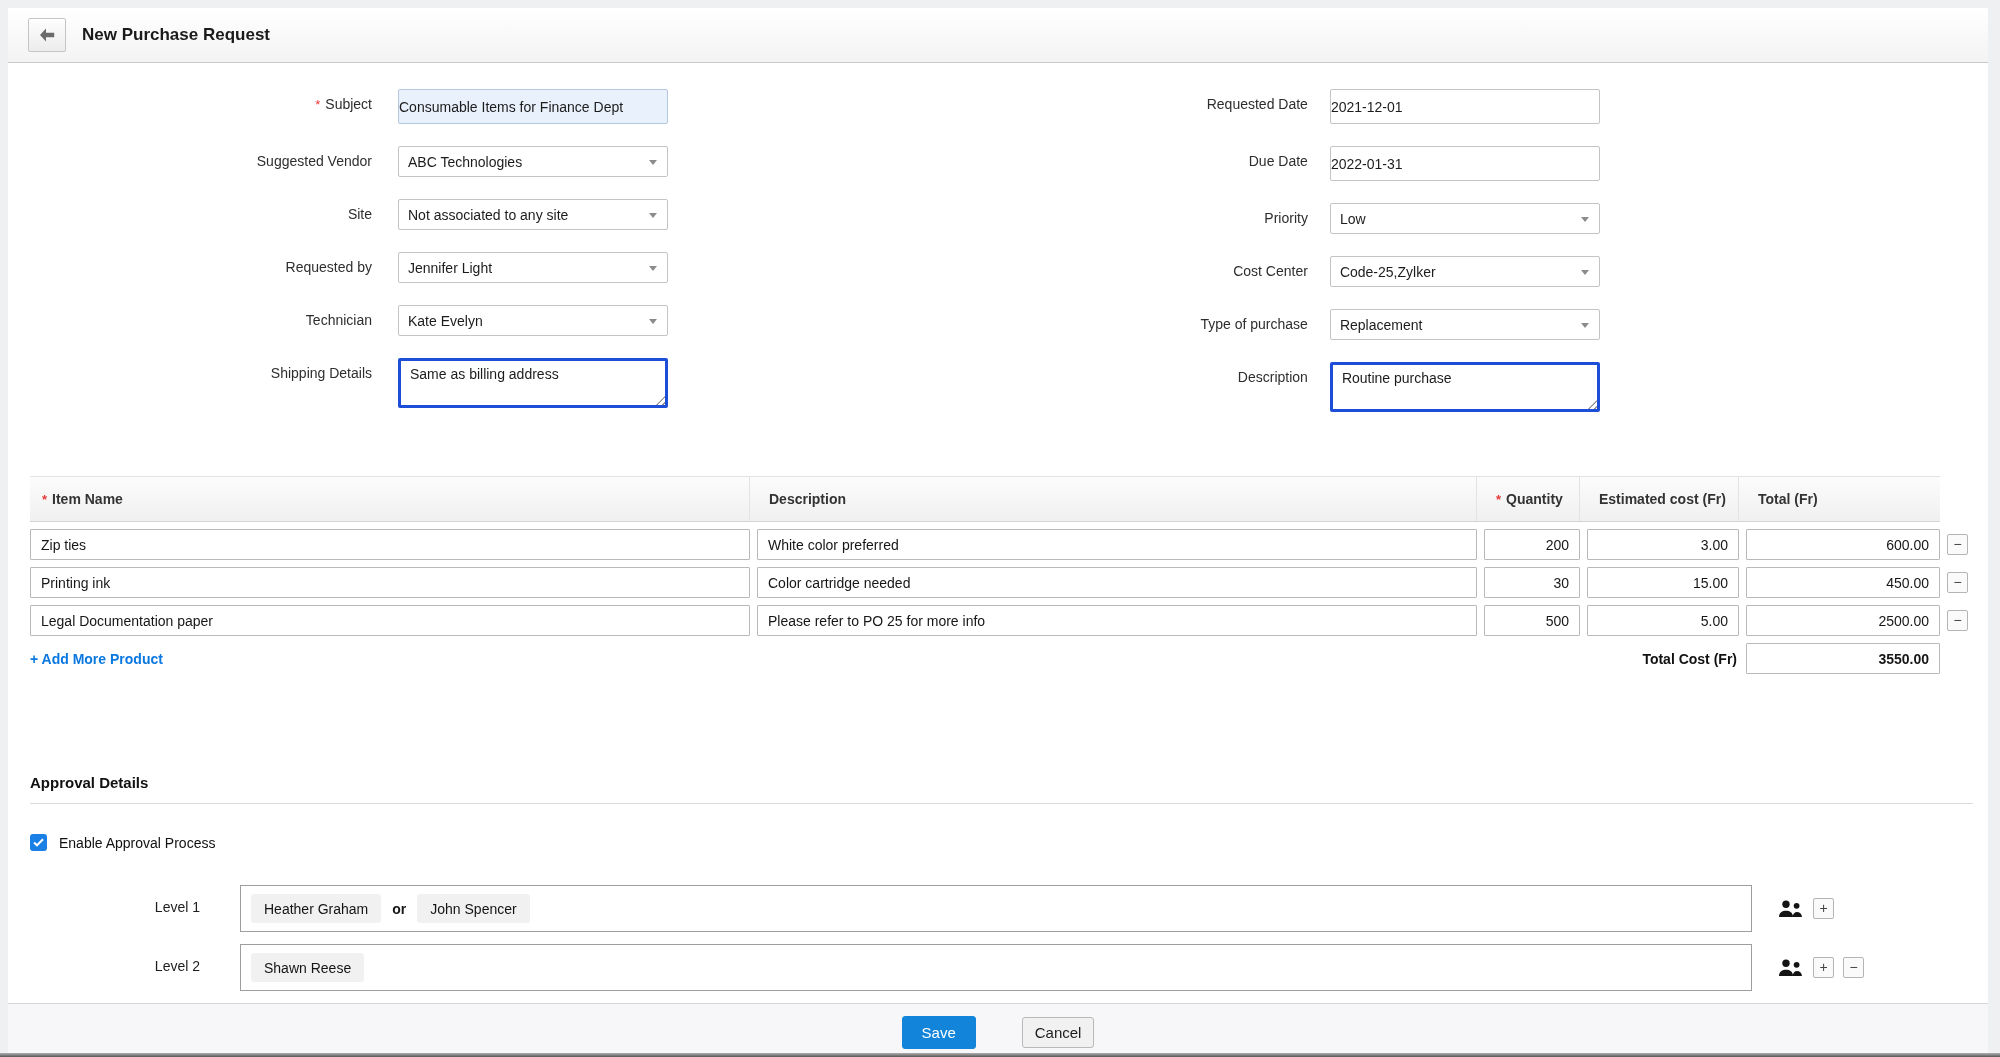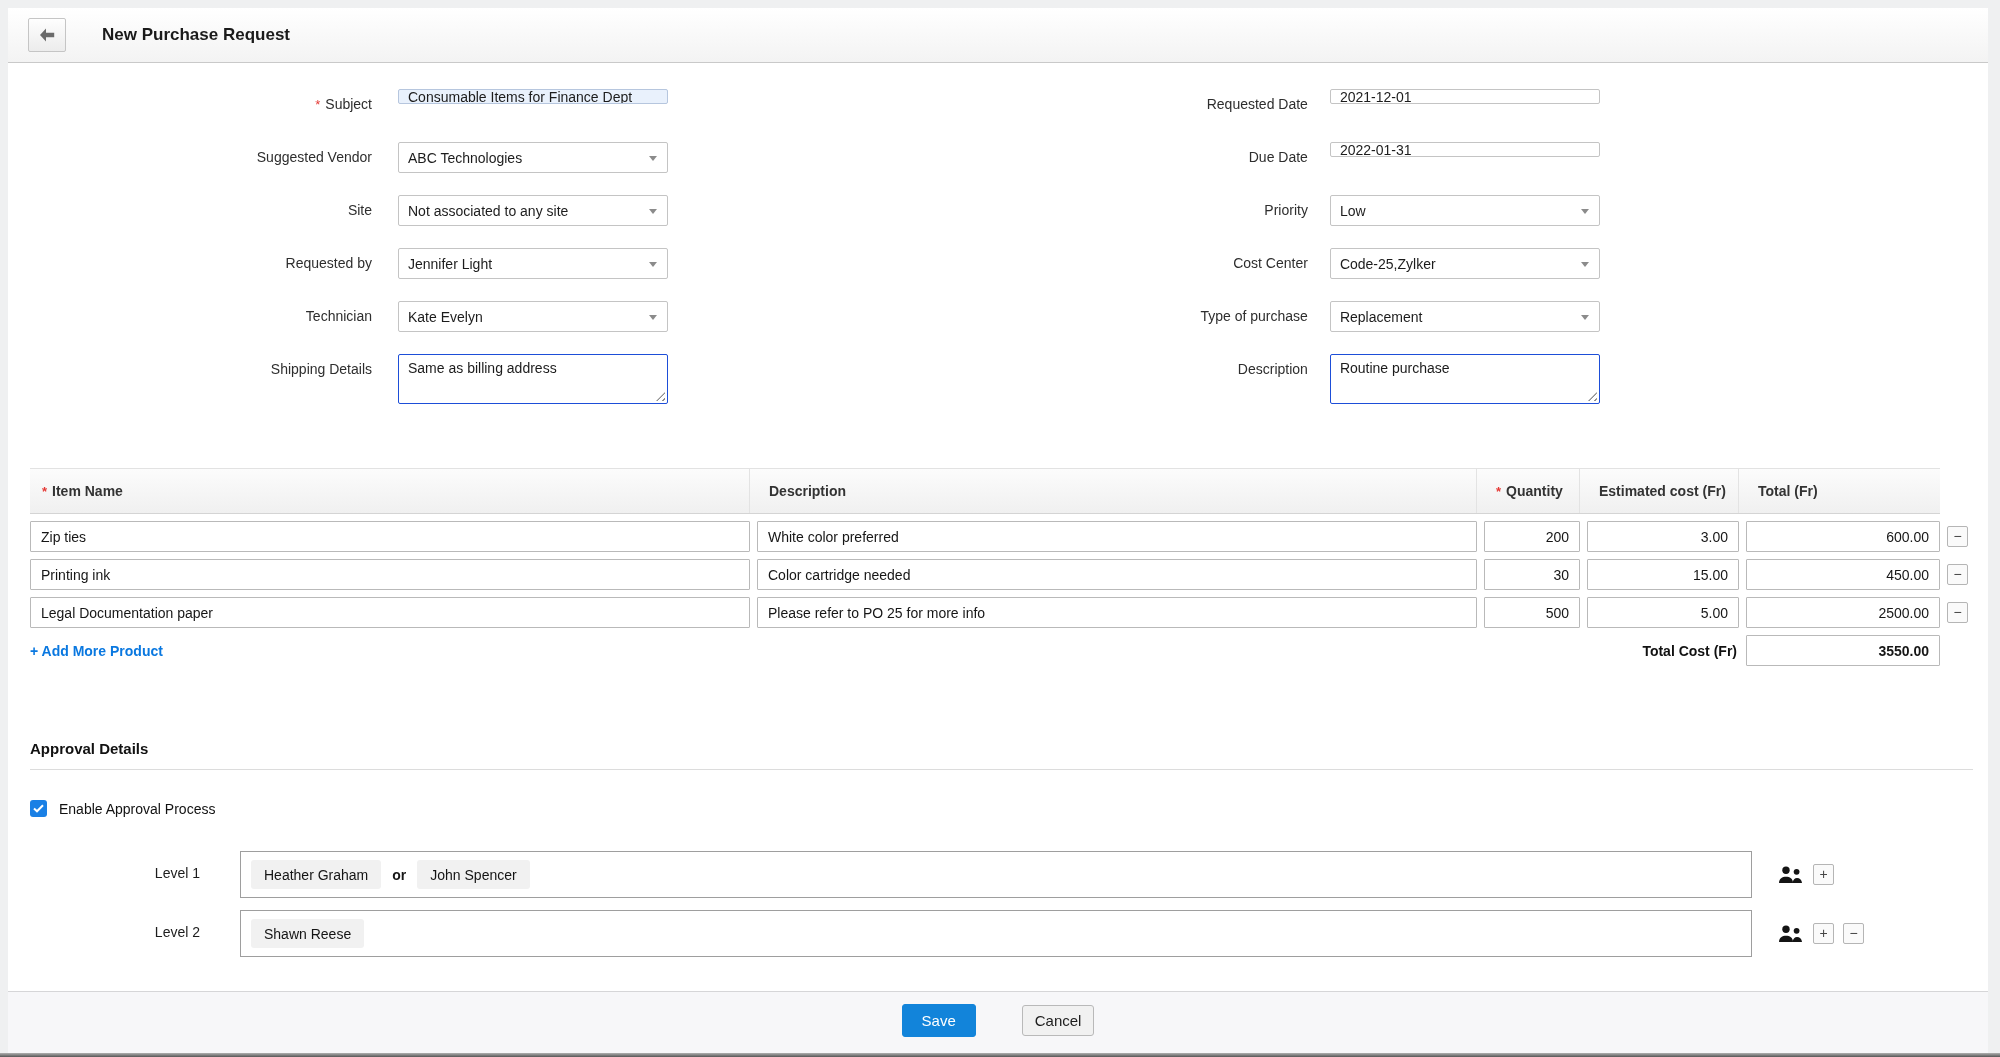--- a/index.html
+++ b/index.html
@@ -12,21 +12,21 @@
     overflow:hidden;
   }
   .panel {
     position:absolute; left:8px; top:8px; right:12px; height:1045px;
     background:#fff;
     display:flex; flex-direction:column;
   }
   
   .header {
     flex:0 0 55px;
-    display:flex; align-items:center; gap:36px;
+    display:flex; align-items:center; gap:16px;
     padding-left:20px;
     background:linear-gradient(#ffffff, #f3f3f3);
     border-bottom:1px solid #c9c9c9;
   }
   .back-btn {
     width:38px; height:34px;
     border:1px solid #c5c5c5; border-radius:2px;
     background:linear-gradient(#fefefe, #ececec);
     display:flex; align-items:center; justify-content:center;
     cursor:pointer;
@@ -40,43 +40,43 @@
   .form-col.right { width:49.5%; }
   .f-row { display:flex; margin-bottom:22px; }
   .f-label {
     text-align:right; font-size:14px; color:#2e2e2e;
     line-height:31px; white-space:nowrap;
   }
   .left  .f-label { flex:0 0 364px; margin-right:26px; }
   .right .f-label { flex:0 0 300px; margin-right:22px; }
   .star { color:#e53935; margin-right:5px; font-size:13px; }
   input.text {
-    width:270px; height:15px;
+    width:270px; height:35px;
     border:1px solid #c4c4c4; border-radius:2px;
-    padding:0 9px; font:inherit; font-size:14px; color:#1c1c1c;
+    padding:0 0; font:inherit; font-size:14px; color:#1c1c1c;
     background:#fff;
   }
   input.text.highlight { background:#e9f1fc; border-color:#b6c6de; }
   .select {
     position:relative; width:270px; height:31px;
     border:1px solid #c4c4c4; border-radius:2px; background:#fff;
     display:flex; align-items:center;
     padding:0 30px 0 9px; font-size:14px; color:#1c1c1c;
     cursor:pointer;
   }
   .caret {
     position:absolute; right:10px; top:13px;
     width:0; height:0;
     border-left:4.5px solid transparent; border-right:4.5px solid transparent;
     border-top:5.5px solid #8b8b8b;
   }
   .ta-wrap { position:relative; width:270px; }
   textarea.ta {
     width:270px; height:50px;
-    border:1px solid #1d4ed8; border-radius:2px;
+    border:3px solid #1d4ed8; border-radius:2px;
     padding:5px 9px; font:inherit; font-size:14px; color:#1c1c1c;
     resize:none; display:block; overflow:hidden;
   }
   .ta-wrap::after {
     content:""; position:absolute; right:3px; bottom:3px;
     width:9px; height:9px;
     background:repeating-linear-gradient(135deg, transparent 0 2.5px, #8f8f8f 2.5px 3.8px);
     clip-path:polygon(100% 0, 100% 100%, 0 100%);
     pointer-events:none;
   }
@@ -125,21 +125,21 @@
     color:#0a78e0; font-weight:bold; font-size:14px; cursor:pointer;
   }
   .total-label {
     grid-column:4 / 5; text-align:right;
     font-weight:bold; font-size:14px; color:#111; white-space:nowrap;
     padding-right:2px;
   }
   .total-box { font-weight:bold; }
 
   
-  .approval { margin:74px 15px 0 22px; }
+  .approval { margin:100px 15px 0 22px; }
   .approval-heading { font-size:15px; font-weight:bold; color:#111; margin-bottom:12px; }
   .approval-rule { border:none; border-top:1px solid #dcdcdc; }
   .enable-row { margin-top:30px; display:flex; align-items:center; gap:12px; }
   .checkbox {
     width:17px; height:17px; background:#1a80e5; border-radius:3px;
     display:flex; align-items:center; justify-content:center; cursor:pointer;
   }
   .enable-label { font-size:14px; color:#111; }
   .levels { margin-top:34px; }
   .level-row { display:flex; margin-bottom:12px; }

